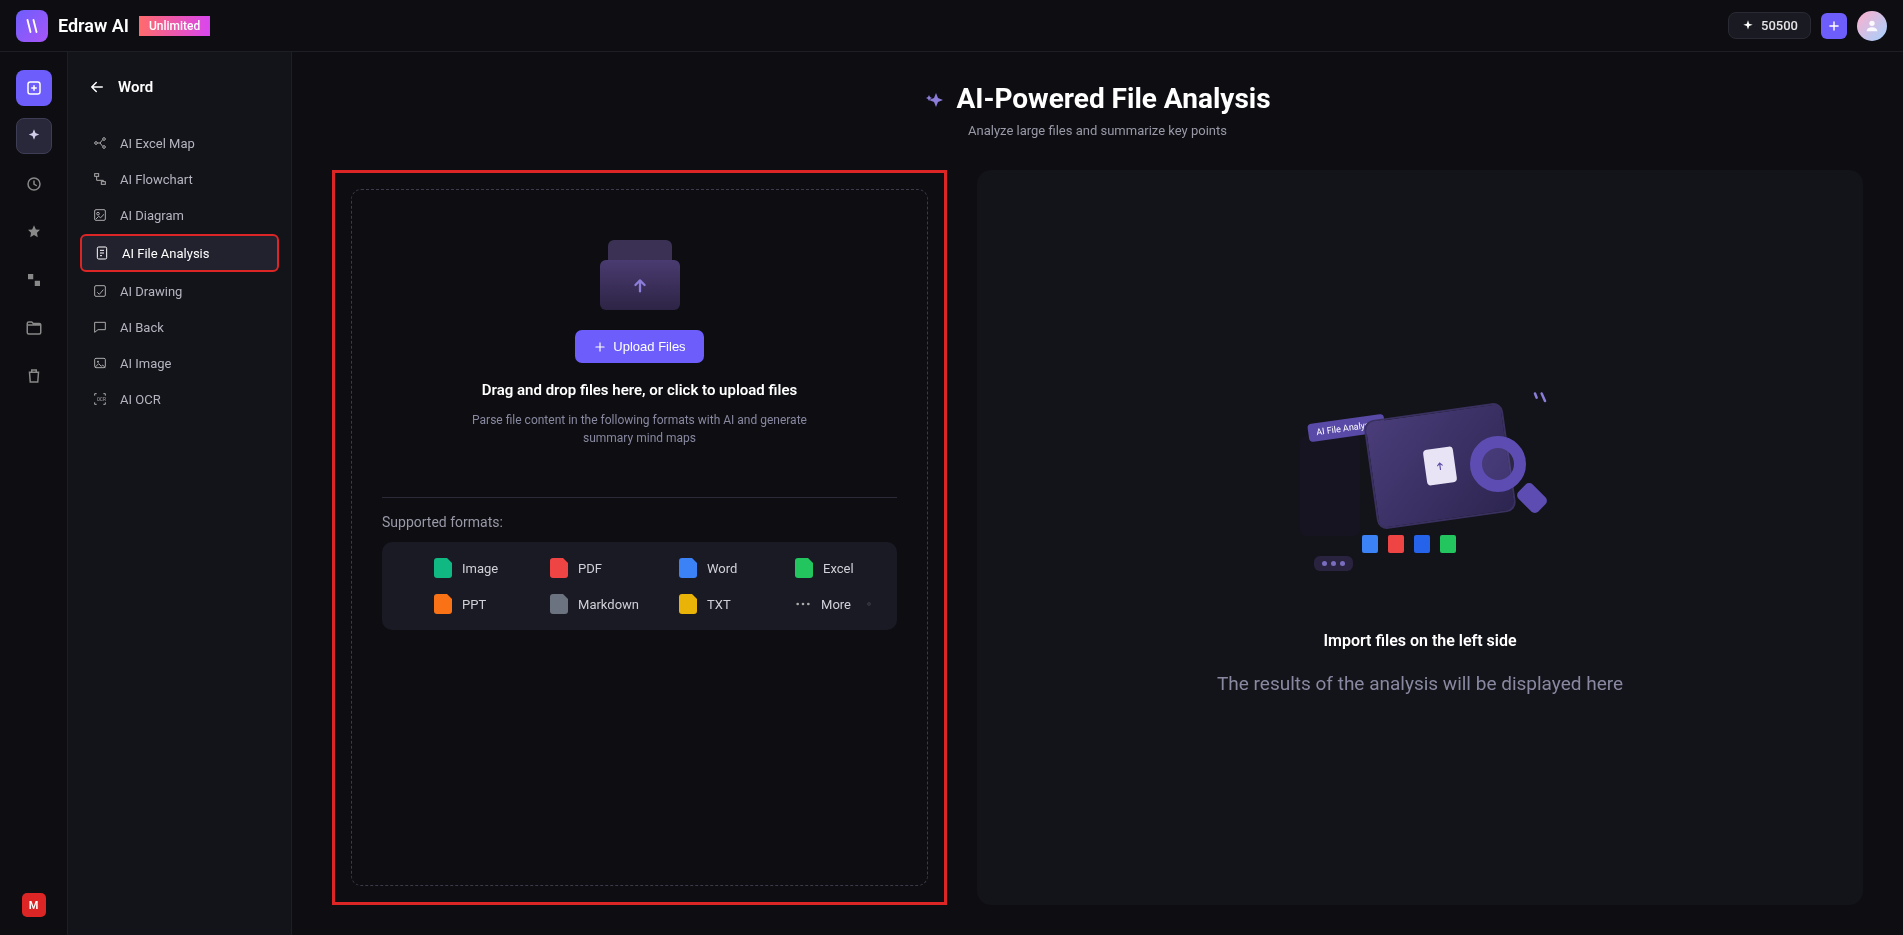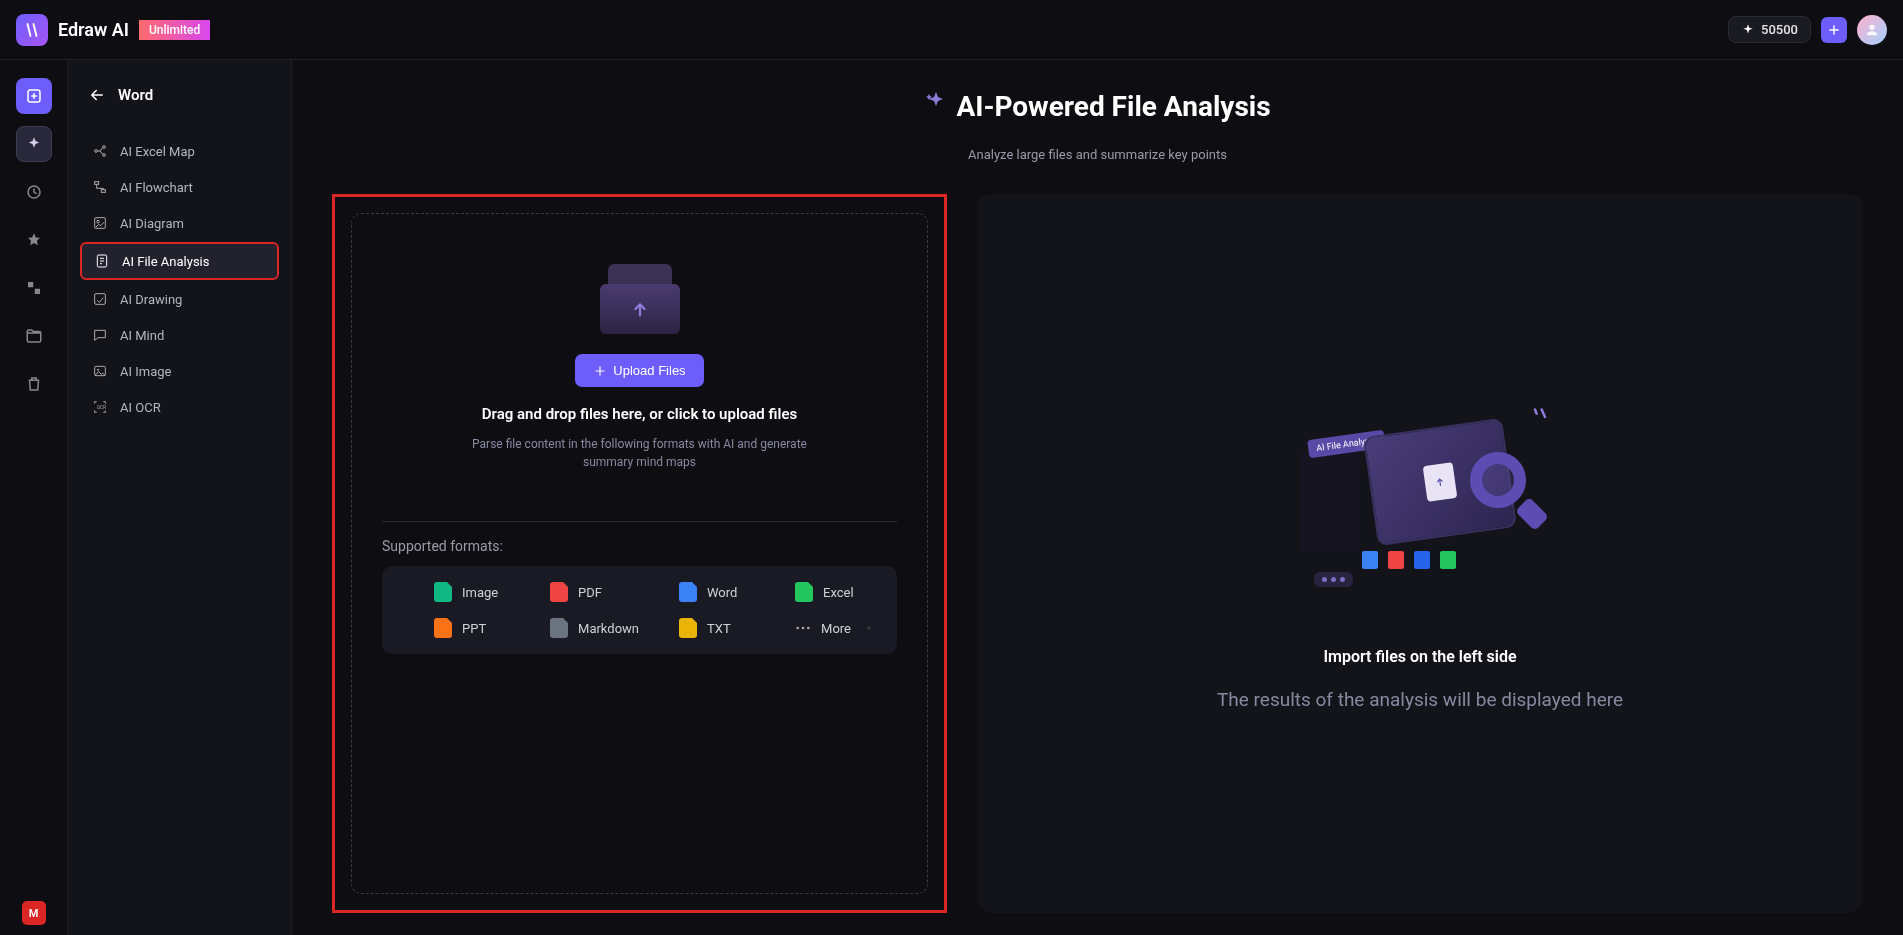--- a/index.html
+++ b/index.html
@@ -5,21 +5,21 @@
 * { margin: 0; padding: 0; box-sizing: border-box; }
 body {
   font-family: -apple-system, BlinkMacSystemFont, "Segoe UI", Roboto, sans-serif;
   background: #0d0d12;
   color: #e5e5e5;
   width: 1903px;
   height: 935px;
   overflow: hidden;
 }
 .topbar {
-  height: 60px;
+  height: 52px;
   background: #0d0d12;
   border-bottom: 1px solid #1e1e26;
   display: flex;
   align-items: center;
   padding: 0 16px;
   justify-content: space-between;
 }
 .topbar-left { display: flex; align-items: center; gap: 10px; }
 .logo {
   width: 32px; height: 32px; border-radius: 8px;
@@ -93,24 +93,24 @@
   background: #22222e; color: #fff;
   border: 2px solid #dc2626;
 }
 .nav-item svg { width: 16px; height: 16px; flex-shrink: 0; }
 .content {
   flex: 1; padding: 30px 40px; display: flex; flex-direction: column;
 }
 .header { text-align: center; margin-bottom: 12px; }
 .title {
   font-size: 28px; font-weight: 700; color: #fff;
-  display: inline-flex; align-items: flex-start; gap: 8px;
+  display: inline-flex; align-items: flex-end; gap: 8px;
 }
 .title svg { width: 24px; height: 24px; }
-.subtitle { font-size: 13px; color: #9999a8; margin-top: 24px; }
+.subtitle { font-size: 13px; color: #9999a8; margin-top: 4px; }
 .panels { display: flex; gap: 30px; flex: 1; margin-top: 20px; }
 .left-panel {
   width: 615px;
   border: 3px solid #dc2626;
   padding: 16px; display: flex; flex-direction: column;
 }
 .dropzone {
   flex: 1; border: 1px dashed #3a3a48; border-radius: 10px;
   display: flex; flex-direction: column; align-items: center;
   padding: 50px 30px 24px;
@@ -338,21 +338,21 @@
       <svg viewBox="0 0 24 24">
           <rect x="4" y="4" width="16" height="16" rx="2" fill="none" stroke="#aaa" stroke-width="1.5"></rect>
           <path d="M8 14l3 3 6-7" stroke="#aaa" stroke-width="1.5" fill="none"></path>
         </svg>
       <span>AI Drawing</span>
     </div>
     <div class="nav-item">
       <svg viewBox="0 0 24 24">
           <path d="M4 5h16v11H9l-5 4V5z" fill="none" stroke="#aaa" stroke-width="1.5"></path>
         </svg>
-      <span>AI Mind</span>
+      <span>AI Back</span>
     </div>
     <div class="nav-item">
       <svg viewBox="0 0 24 24">
           <rect x="4" y="5" width="16" height="14" rx="2" fill="none" stroke="#aaa" stroke-width="1.5"></rect>
           <circle cx="9" cy="10" r="1.5" fill="#aaa"></circle>
           <path d="M5 18l5-5 4 4 2-2 4 4" stroke="#aaa" stroke-width="1.5" fill="none"></path>
         </svg>
       <span>AI Image</span>
     </div>
     <div class="nav-item">

